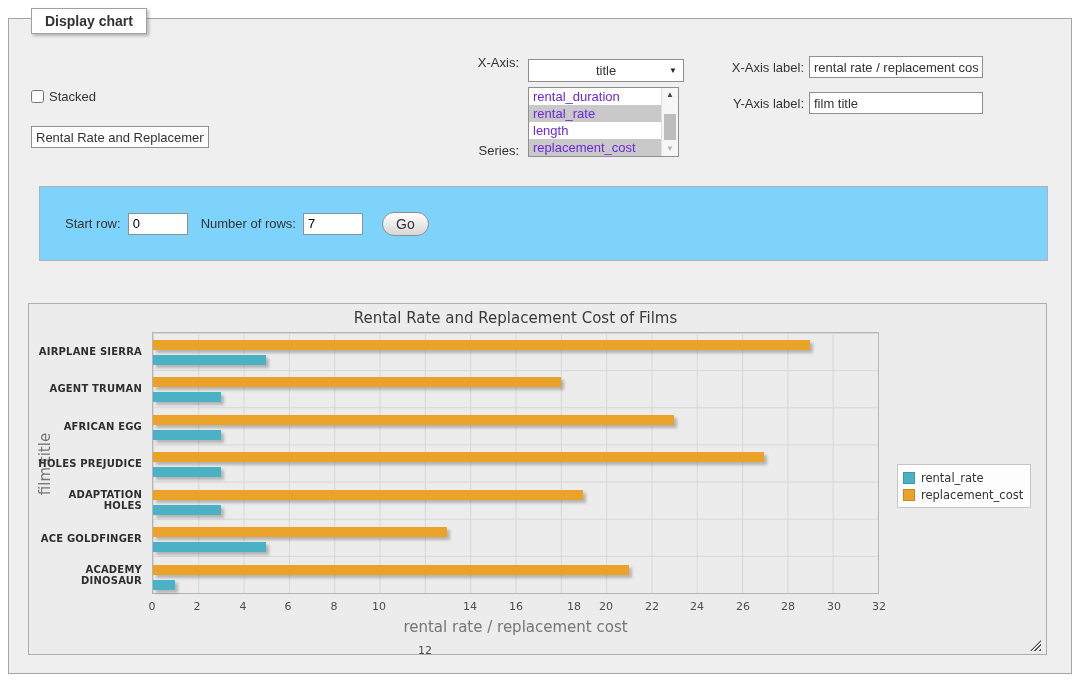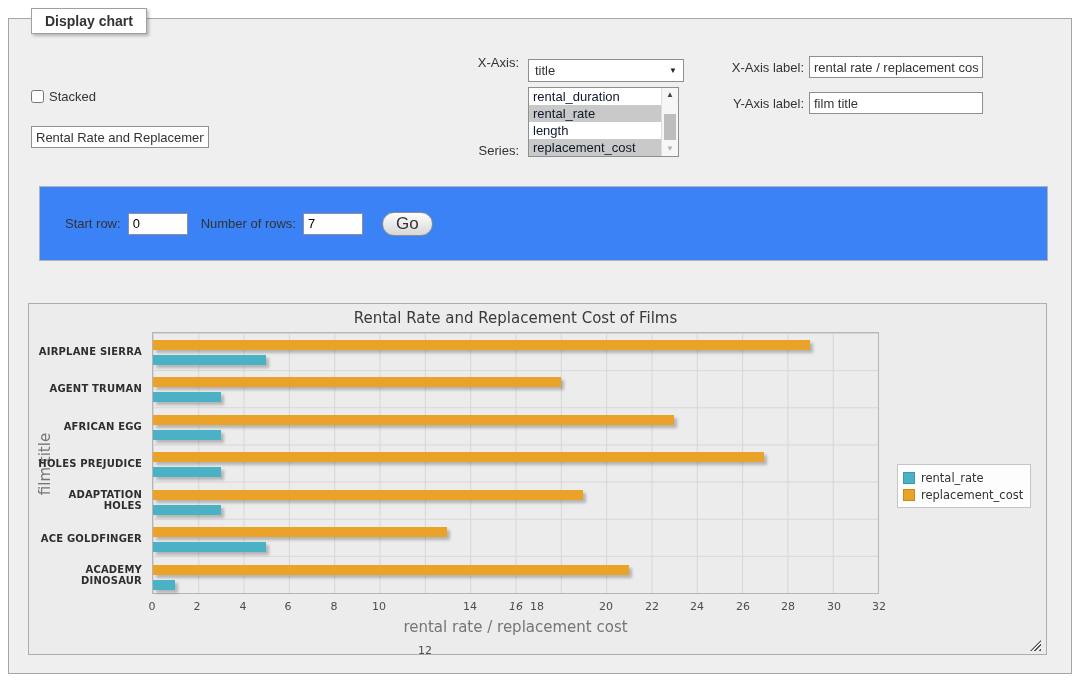--- a/index.html
+++ b/index.html
@@ -16,44 +16,44 @@
   .radio-row { position:absolute; left:22px; top:38px; font-size:13px; display:flex; align-items:center; gap:10px; }
   .radio-row label { display:flex; align-items:center; gap:4px; cursor:default; }
   .check-row { position:absolute; left:22px; top:70px; font-size:13px; display:flex; align-items:center; gap:5px; }
   .title-input { position:absolute; left:22px; top:107px; width:178px; height:22px; border:1px solid #8f8f8f;
                  background:#fff; font-size:13px; padding:0 4px; font-family:"Liberation Sans",sans-serif;
                  white-space:nowrap; overflow:hidden; color:#333; }
   input[type=text] { outline:none; }
 
   .ctl-label { position:absolute; font-size:13px; color:#333; text-align:right; }
   .sel-box { position:absolute; left:519px; top:40px; width:156px; height:23px; background:#fff;
-             border:1px solid #8f8f8f; font-size:13px; display:flex; align-items:center; padding:0 6px; }
+             border:1px solid #8f8f8f; font-size:13px; display:flex; align-items:center; padding:0 6px;justify-content:center; }
   .sel-box .sel-arrow { position:absolute; right:6px; font-size:8px; color:#222; }
 
   .listbox { position:absolute; left:519px; top:68px; width:151px; height:70px; background:#fff;
              border:1px solid #8f8f8f; overflow:hidden; }
   .lb-options { position:absolute; left:0; top:0; right:17px; bottom:0; }
-  .lb-option { height:17px; line-height:17px; font-size:13px; padding-left:4px; white-space:nowrap; color:#0f172a; }
+  .lb-option { height:17px; line-height:17px; font-size:13px; padding-left:4px; white-space:nowrap; color:#6d28d9; }
   .lb-option.sel { background:#c9c9c9; }
   .lb-scroll { position:absolute; right:0; top:0; width:17px; bottom:0; background:#f6f6f6; border-left:1px solid #ddd; }
   .lb-arrow { position:absolute; left:0; width:100%; height:14px; font-size:8px; text-align:center; line-height:14px; }
   .lb-arrow.up { top:0; color:#444; }
   .lb-arrow.down { bottom:0; color:#b3b3b3; }
   .lb-thumb { position:absolute; left:2px; width:12px; top:26px; height:26px; background:#bdbdbd; }
 
   .axis-input { position:absolute; width:174px; height:22px; border:1px solid #8f8f8f; background:#fff;
                 font-size:13px; padding:0 4px; color:#333; }
 
   
   .rows-panel { position:absolute; left:30px; top:167px; width:1009px; height:75px;
-                background:#3b82f6; border:1px solid #b2b2b2; display:flex; align-items:center;
+                background:#7dd3fc; border:1px solid #b2b2b2; display:flex; align-items:center;
                 padding-left:25px; font-size:13px; }
   .rows-panel .lbl { margin-right:7px; }
   .rows-panel input { width:60px; height:22px; border:1px solid #8f8f8f; font-size:13px; padding:0 4px; margin-right:13px; background:#fff; }
-  .go-btn { margin-left:6px; height:24px; padding:0 13px; font-size:17px; color:#333;
+  .go-btn { margin-left:6px; height:24px; padding:0 13px; font-size:14px; color:#333;
             border:1px solid #8f8f8f; border-radius:12px;
             background:linear-gradient(#fefefe,#d7d7d7); cursor:default; }
 
   
   .chart-panel { position:absolute; left:19px; top:284px; width:1019px; height:352px;
                  background:#ececec; border:1px solid #adadad; font-family:"DejaVu Sans",sans-serif; }
   .chart-title { position:absolute; left:123px; top:5px; width:727px; text-align:center;
                  font-size:15px; color:#3a3a3a; }
   .plot { position:absolute; left:123px; top:28px; width:727px; height:262px;
           border:1px solid #b5b5b5; background:#ececec;
@@ -157,22 +157,22 @@
         </div>
       <div id="x-ticks">
           <span class="x-tick" style="left: 123px;">0</span>
           <span class="x-tick" style="left: 168px;">2</span>
           <span class="x-tick" style="left: 214px;">4</span>
           <span class="x-tick" style="left: 259px;">6</span>
           <span class="x-tick" style="left: 305px;">8</span>
           <span class="x-tick" style="left: 350px;">10</span>
           <span class="x-tick" style="left: 396px; margin-top: 44px;">12</span>
           <span class="x-tick" style="left: 441px;">14</span>
-          <span class="x-tick" style="left: 487px; font-style: italic;">16</span>
-          <span class="x-tick" style="left: 508px; text-align: center;">18</span>
+          <span class="x-tick" style="left: 487px;">16</span>
+          <span class="x-tick" style="left: 545px; text-align: center;">18</span>
           <span class="x-tick" style="left: 577px;">20</span>
           <span class="x-tick" style="left: 623px;">22</span>
           <span class="x-tick" style="left: 668px;">24</span>
           <span class="x-tick" style="left: 714px;">26</span>
           <span class="x-tick" style="left: 759px;">28</span>
           <span class="x-tick" style="left: 805px;">30</span>
           <span class="x-tick" style="left: 850px;">32</span>
         </div>
       <div class="x-axis-title">rental rate / replacement cost</div>
       <div class="chart-legend" id="chart-legend">

